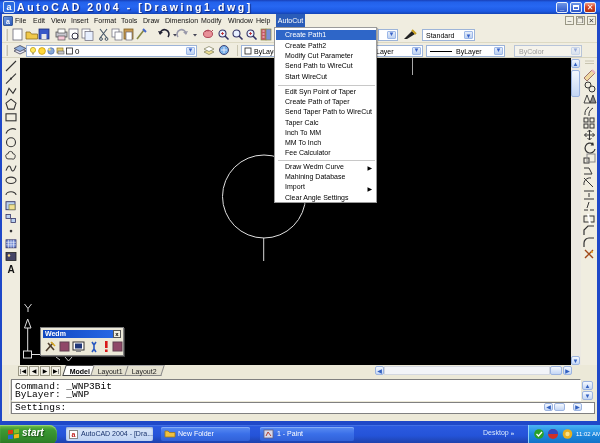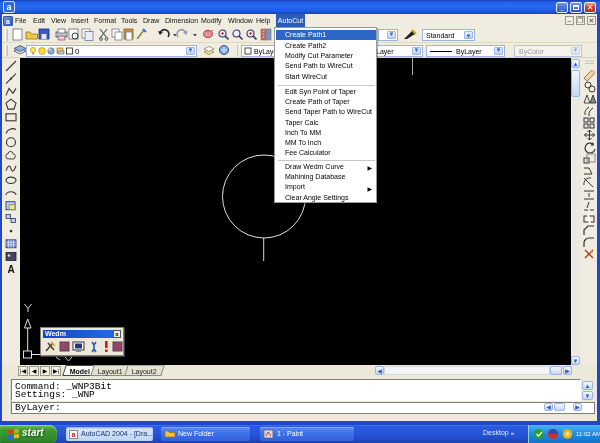--- a/index.html
+++ b/index.html
@@ -67,20 +67,21 @@
 
   
   svg { position:absolute; overflow:visible; }
 </style>
 </head>
 <body>
 <div id="scr">
 
   <div id="titlebar" class="abs"></div>
   <div id="appicon" class="abs">a</div>
+  <div id="title" class="abs">AutoCAD 2004 - [Drawing1.dwg]</div>
   <div id="btnmin" class="abs tbtn"><b>_</b></div>
   <div id="btnmax" class="abs tbtn">
       <span style="display:block;margin:2px auto 0;width:6px;height:5px;border:1px solid #fff;border-top-width:2px"></span>
     </div>
   <div id="btncls" class="abs tbtn">✕</div>
 
   <div id="bl" class="abs"></div>
   <div id="br" class="abs"></div>
   <div id="bb" class="abs"></div>
 
@@ -346,24 +347,24 @@
 
     <div class="sbtn" style="left:373px;top:1px;width:9px;height:9px;font-size:6px;line-height:8px">◀</div>
     <div class="abs" style="left:382px;top:1px;width:166px;height:9px;background:#f2f4f8;border:1px solid #d4d8e0"></div>
     <div class="sbtn" style="left:548px;top:1px;width:12px;height:9px"></div>
     <div class="sbtn" style="left:561px;top:1px;width:9px;height:9px;font-size:6px;line-height:8px">▶</div>
   </div>
 
   <div id="cmdarea" class="abs">
     <div style="position:absolute;left:7px;top:3px;width:3px;height:34px;background:linear-gradient(90deg,#fff,#b0ac98)"></div>
     <div id="cmdhist">Command: _WNP3Bit
-Settings: _WNP</div>
+ByLayer: _WNP</div>
     <div class="sbtn" style="left:580px;top:4px;width:11px;height:9px;font-size:6px;line-height:8px">▲</div>
     <div class="sbtn" style="left:580px;top:14px;width:11px;height:9px;font-size:6px;line-height:8px">▼</div>
-    <div id="cmdline">ByLayer:</div>
+    <div id="cmdline">Settings:</div>
     <div class="sbtn" style="left:542px;top:26px;width:9px;height:8px;font-size:6px;line-height:7px">◀</div>
     <div class="sbtn" style="left:552px;top:26px;width:11px;height:8px"></div>
     <div class="sbtn" style="left:571px;top:26px;width:9px;height:8px;font-size:6px;line-height:7px">▶</div>
   </div>
 
   <div id="taskbar" class="abs">
     <div id="startbtn">
         <span>start</span>
       </div>
     <svg width="14" height="13" style="left:7px;top:4px">

